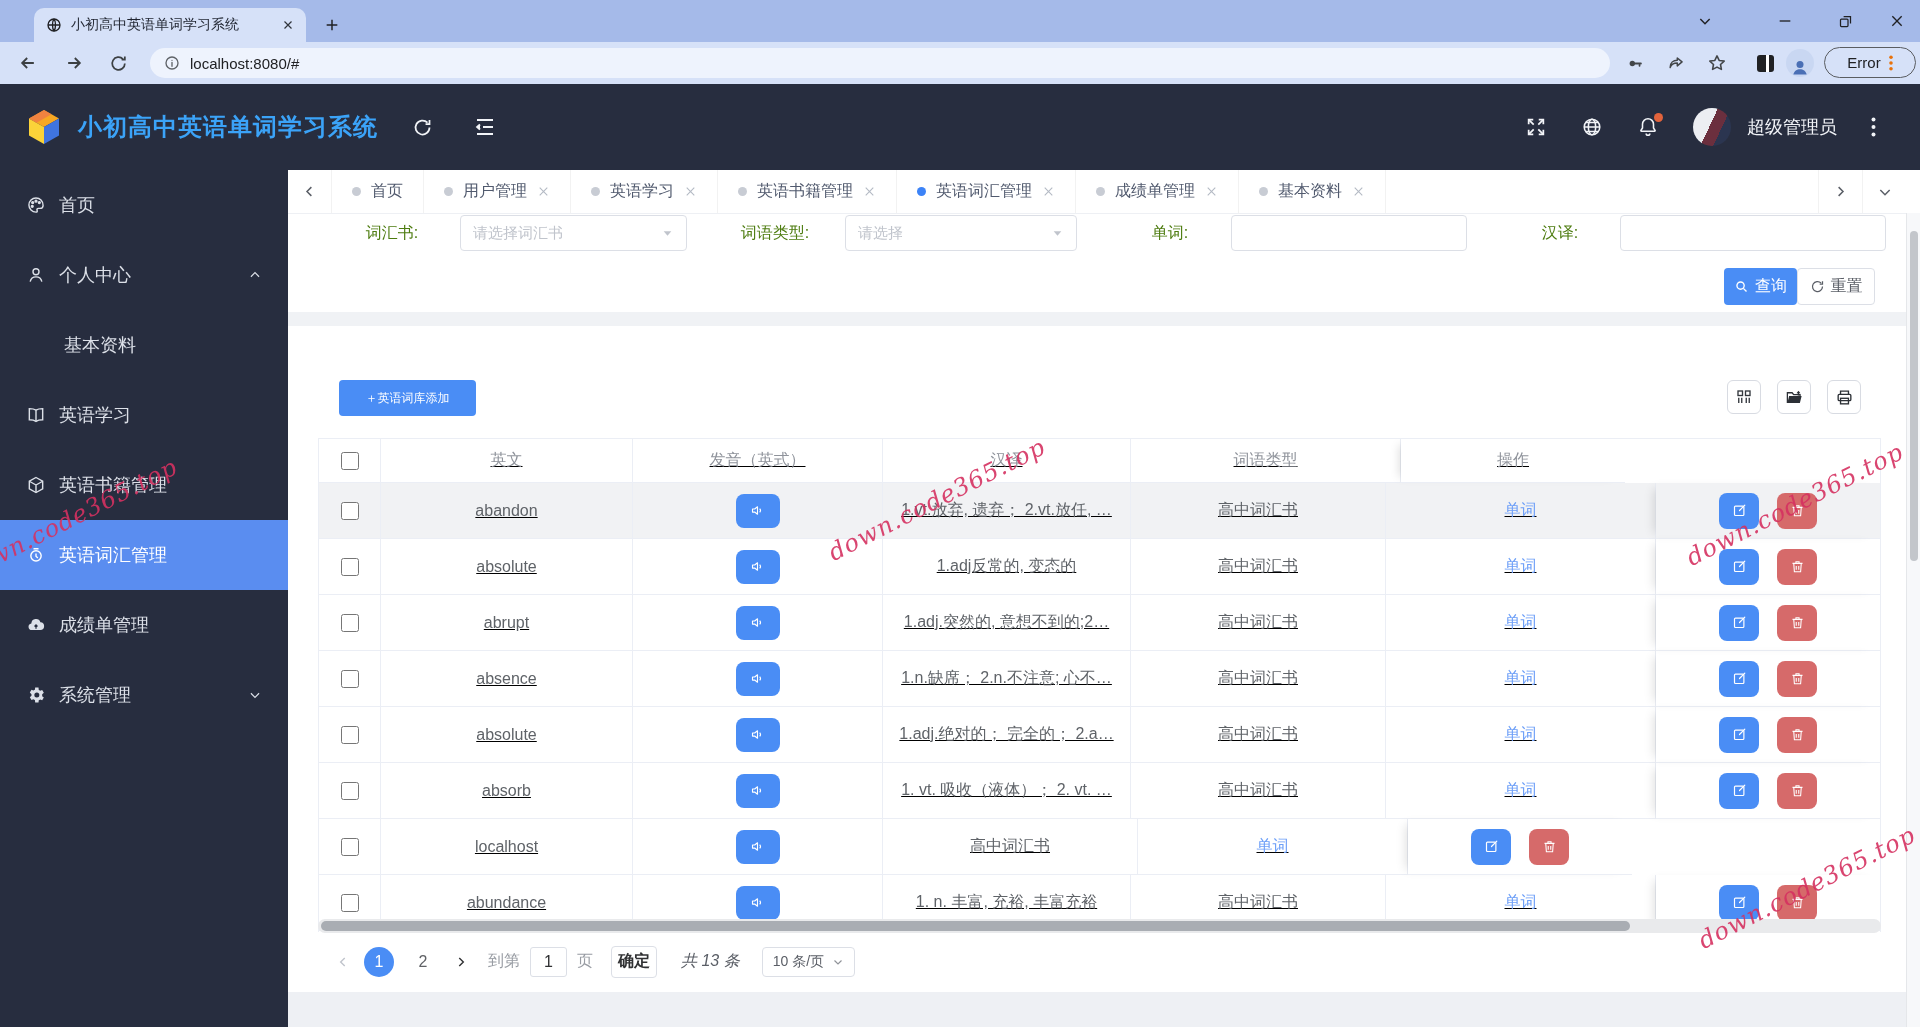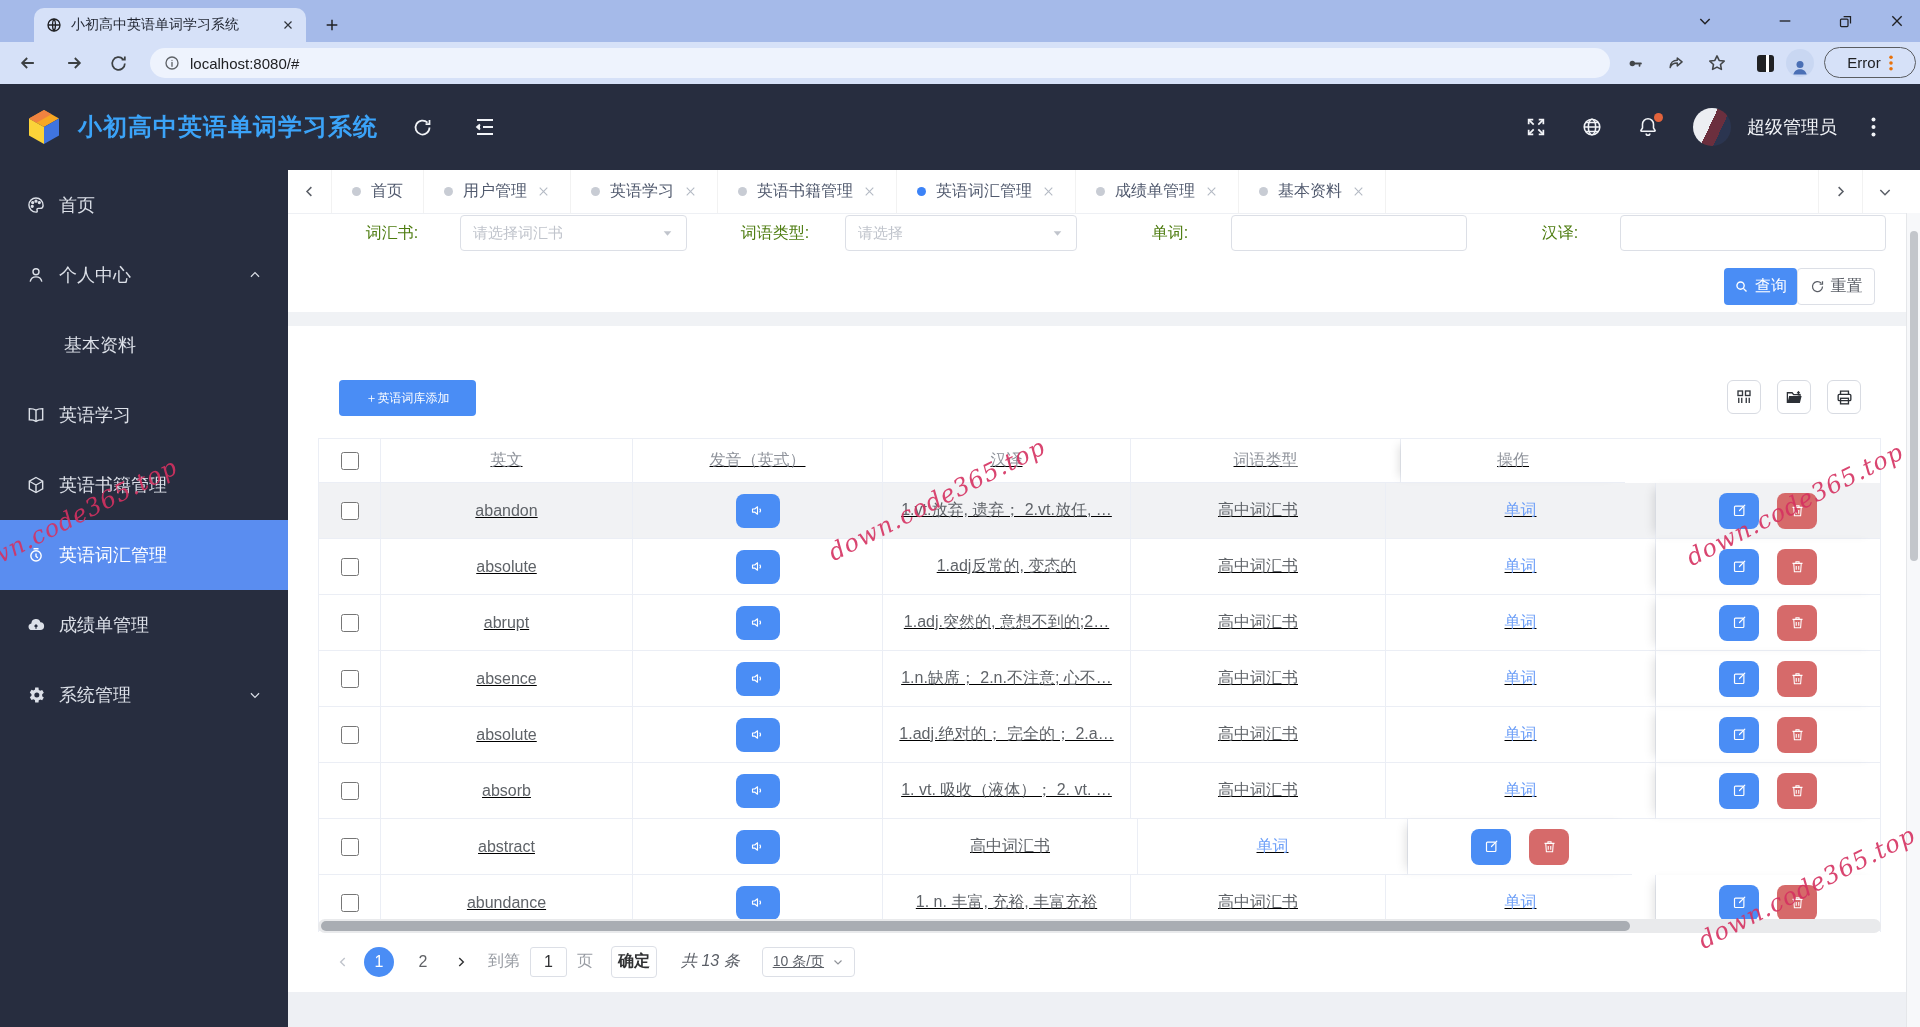--- a/index.html
+++ b/index.html
@@ -83,21 +83,21 @@
 
   
   .pagination { position:absolute; left:30px; top:773px; height:37px; display:flex; align-items:center; font-size:16px; color:#606266; }
   .pg-prev { margin-left:18px; } .pg-next { margin-left:16px; }
   .pg-num { margin-left:14px; width:30px; height:30px; display:flex; align-items:center; justify-content:center; }
   .pg-num.cur { background:#4a8df5; color:#fff; border-radius:50%; }
   .pg-label { margin-left:20px; color:#989ca3; }
   .pg-input { margin-left:10px; width:37px; height:30px; border:1px solid #dcdfe6; border-radius:3px; display:flex; align-items:center; justify-content:center; color:#303133; }
   .pg-confirm { margin-left:18px; width:46px; height:32px; border:1px solid #dcdfe6; border-radius:4px; display:flex; align-items:center; justify-content:center; color:#303133; font-weight:bold; }
   .pg-total { margin-left:24px; color:#5a5e66;font-style:italic; }
-  .pg-size { margin-left:22px; height:30px; border:1px solid #dcdfe6; border-radius:4px; display:flex; align-items:center; gap:8px; padding:0 10px; font-size:14px; color:#5a5e66;text-decoration:underline; }
+  .pg-size { margin-left:22px; height:30px; border:1px solid #dcdfe6; border-radius:4px; display:flex; align-items:center; gap:8px; padding:0 10px; font-size:14px; color:#5a5e66; }
 
   .bottomgray { position:absolute; left:0; top:822px; width:100%; height:35px; background:#eef0f4; }
 
   .vscroll { position:absolute; left:1906px; top:213px; width:14px; height:814px; background:#f7f8fa; border-left:1px solid #e5e7ea; z-index:20; }
   .vthumb { position:absolute; left:3px; top:18px; width:8px; height:330px; background:#c3c6cb; border-radius:4px; }
 
   .wm { position:absolute; z-index:60; font-family:"DejaVu Serif","Liberation Serif",serif; font-style:italic; font-size:24px; letter-spacing:1px; color:rgba(213,49,96,.9); transform-origin:left center; transform:rotate(-27deg); white-space:nowrap; pointer-events:none; }
 </style>
 </head>
 <body>
@@ -675,21 +675,21 @@
                 <path d="M10 11v6M14 11v6"></path>
               </svg>
             </span>
         </div>
       </div>
 
       <div class="trow">
         <div class="td c0">
             <input type="checkbox" class="cb" style="">
           </div>
-        <div class="td c1">abstract</div>
+        <div class="td c1">localhost</div>
         <div class="td c2">
             <span class="speak">
               <svg width="15" height="15" viewBox="0 0 24 24" fill="none" stroke="#fff" stroke-width="1.8">
                 <path d="M4 9.5v5h3.5L12 18V6L7.5 9.5H4z" stroke-linejoin="round"></path>
                 <path d="M15.5 9a4.5 4.5 0 010 6"></path>
               </svg>
             </span>
           </div>
         <div class="td c4">高中词汇书</div>
         <div class="td c5">

